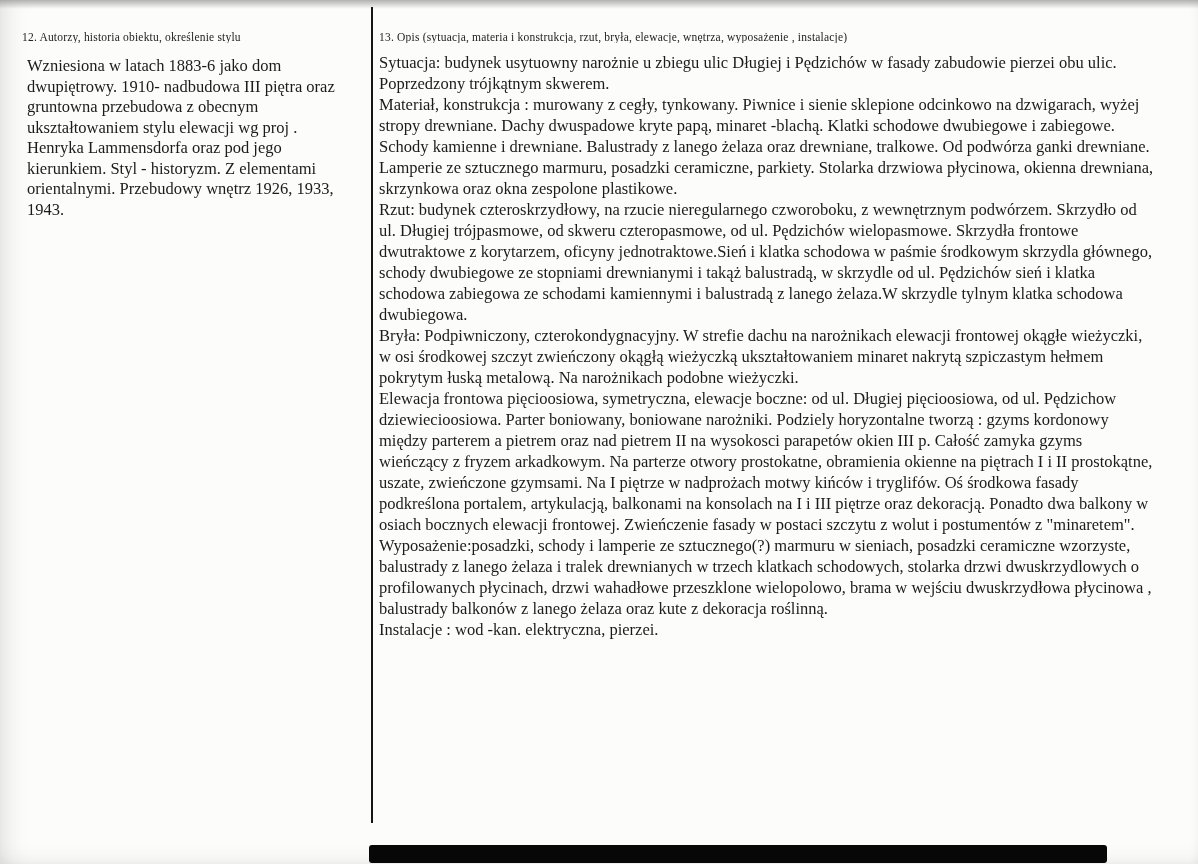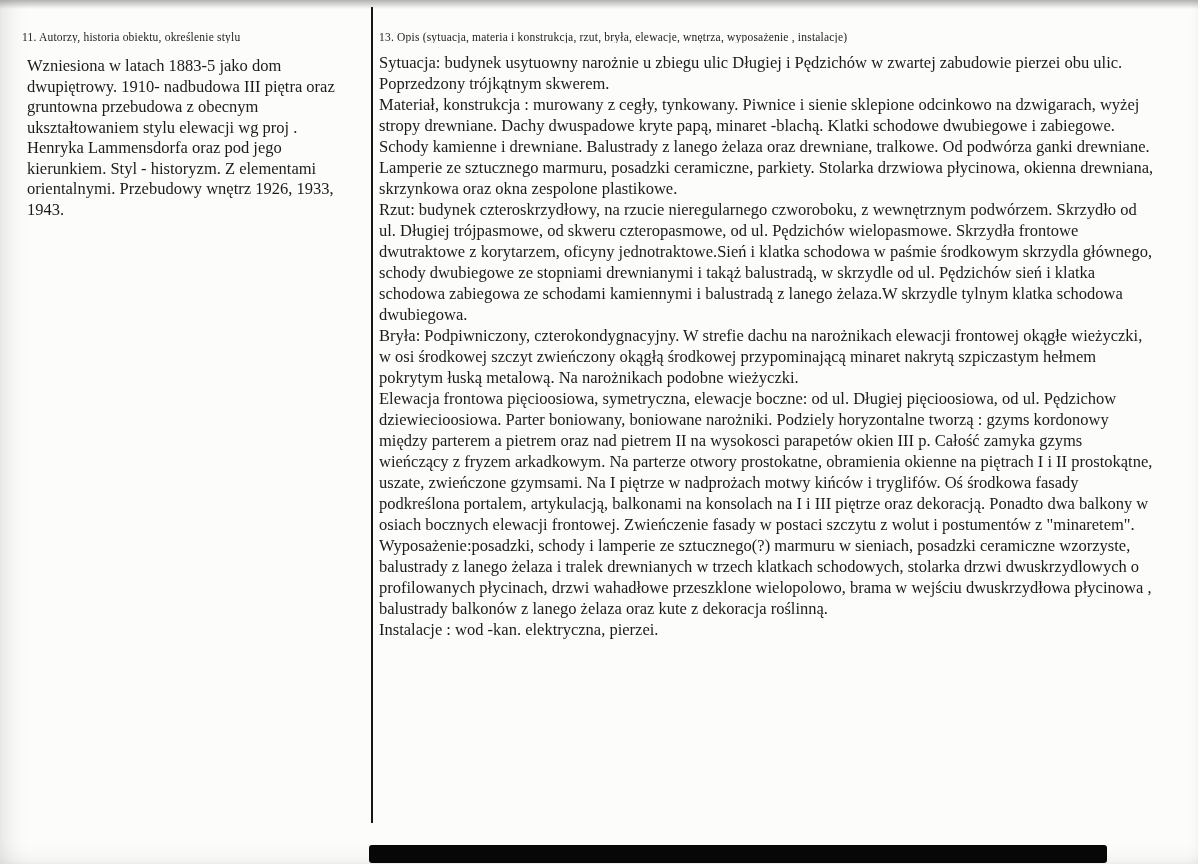--- a/index.html
+++ b/index.html
@@ -78,39 +78,39 @@
   }
 </style>
 </head>
 <body>
 
 <div class="page">
 
   <div class="top-shade"></div>
 
   <div class="col-left">
-    <div class="col-header">11. Autorzy, historia obiektu,  określenie stylu</div>
-    <div class="col-body">Wzniesiona w latach 1883-5 jako dom
+    <div class="col-header">12. Autorzy, historia obiektu,  określenie stylu</div>
+    <div class="col-body">Wzniesiona w latach 1883-6 jako dom
 dwupiętrowy.  1910-  nadbudowa III piętra  oraz
 gruntowna przebudowa z obecnym
 ukształtowaniem  stylu  elewacji  wg proj .
 Henryka Lammensdorfa  oraz pod jego
 kierunkiem.    Styl - historyzm. Z elementami
 orientalnymi.  Przebudowy wnętrz 1926, 1933,
 1943.</div>
   </div>
 
   <div class="divider"></div>
 
   <div class="col-right">
     <div class="col-header">13. Opis (sytuacja, materia i konstrukcja, rzut, bryła, elewacje, wnętrza, wyposażenie , instalacje)</div>
-    <p> Sytuacja: budynek usytuowny  narożnie u zbiegu ulic Długiej i Pędzichów  w zwartej  zabudowie  pierzei obu ulic.  Poprzedzony trójkątnym skwerem.</p>
+    <p> Sytuacja: budynek usytuowny  narożnie u zbiegu ulic Długiej i Pędzichów  w fasady  zabudowie  pierzei obu ulic.  Poprzedzony trójkątnym skwerem.</p>
     <p>Materiał, konstrukcja : murowany z cegły, tynkowany. Piwnice i sienie sklepione odcinkowo na dzwigarach, wyżej  stropy drewniane.  Dachy dwuspadowe kryte papą, minaret -blachą. Klatki schodowe dwubiegowe i zabiegowe. Schody kamienne  i drewniane. Balustrady z lanego żelaza oraz drewniane, tralkowe. Od podwórza ganki drewniane.  Lamperie ze sztucznego marmuru, posadzki ceramiczne, parkiety. Stolarka drzwiowa płycinowa, okienna drewniana, skrzynkowa oraz okna zespolone plastikowe.</p>
     <p>Rzut:  budynek czteroskrzydłowy, na rzucie nieregularnego czworoboku,  z wewnętrznym podwórzem. Skrzydło od ul. Długiej trójpasmowe, od skweru czteropasmowe, od ul. Pędzichów wielopasmowe. Skrzydła  frontowe dwutraktowe z korytarzem, oficyny jednotraktowe.Sień i klatka schodowa w paśmie  środkowym skrzydla głównego, schody dwubiegowe ze stopniami drewnianymi i takąż balustradą,  w skrzydle od ul. Pędzichów  sień  i klatka schodowa zabiegowa ze schodami kamiennymi i balustradą z lanego żelaza.W skrzydle tylnym  klatka schodowa  dwubiegowa.</p>
-    <p>Bryła: Podpiwniczony, czterokondygnacyjny. W strefie dachu  na narożnikach elewacji frontowej okągłe wieżyczki, w osi środkowej szczyt  zwieńczony okągłą środkowej  przypominającą  minaret  nakrytą szpiczastym hełmem pokrytym łuską metalową. Na narożnikach podobne wieżyczki.</p>
+    <p>Bryła: Podpiwniczony, czterokondygnacyjny. W strefie dachu  na narożnikach elewacji frontowej okągłe wieżyczki, w osi środkowej szczyt  zwieńczony okągłą wieżyczką  ukształtowaniem  minaret  nakrytą szpiczastym hełmem pokrytym łuską metalową. Na narożnikach podobne wieżyczki.</p>
     <p>Elewacja frontowa pięcioosiowa, symetryczna, elewacje boczne: od ul. Długiej pięcioosiowa, od ul. Pędzichow dziewiecioosiowa.  Parter boniowany, boniowane narożniki. Podziely horyzontalne tworzą : gzyms kordonowy między parterem a pietrem oraz nad pietrem II na wysokosci parapetów okien III p. Całość zamyka gzyms wieńczący z fryzem arkadkowym. Na parterze otwory  prostokatne, obramienia okienne na  piętrach I i II prostokątne, uszate, zwieńczone gzymsami. Na I  piętrze w nadprożach  motwy  kińców i tryglifów. Oś środkowa fasady  podkreślona portalem, artykulacją,  balkonami  na konsolach na I i III piętrze oraz dekoracją. Ponadto dwa balkony  w osiach bocznych elewacji frontowej. Zwieńczenie fasady w postaci szczytu z wolut i postumentów z "minaretem".</p>
     <p>Wyposażenie:posadzki,  schody i lamperie ze sztucznego(?) marmuru w sieniach, posadzki ceramiczne wzorzyste, balustrady z lanego żelaza i tralek drewnianych w  trzech klatkach schodowych, stolarka drzwi dwuskrzydlowych o profilowanych płycinach, drzwi wahadłowe przeszklone wielopolowo, brama w wejściu dwuskrzydłowa płycinowa , balustrady balkonów z lanego żelaza oraz  kute z dekoracja roślinną.</p>
     <p>Instalacje : wod -kan. elektryczna, pierzei.</p>
   </div>
 
   <div class="scan-bar"></div>
 
 </div>
 
 </body></html>

